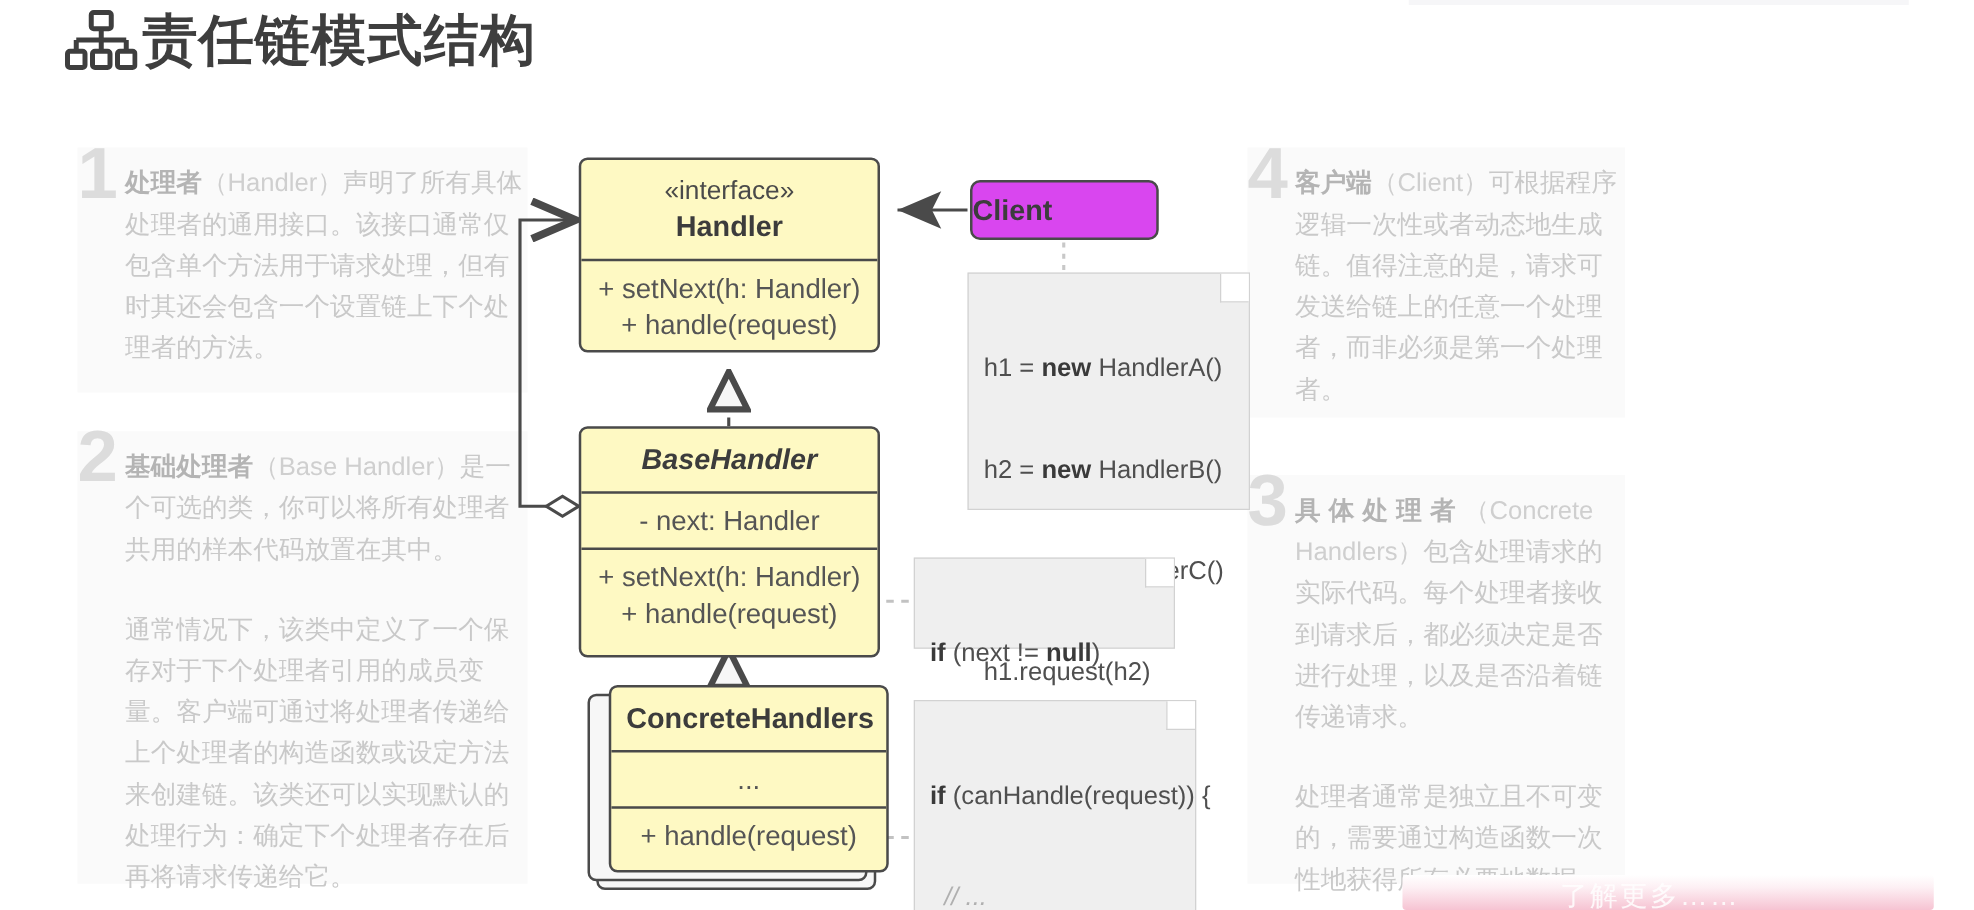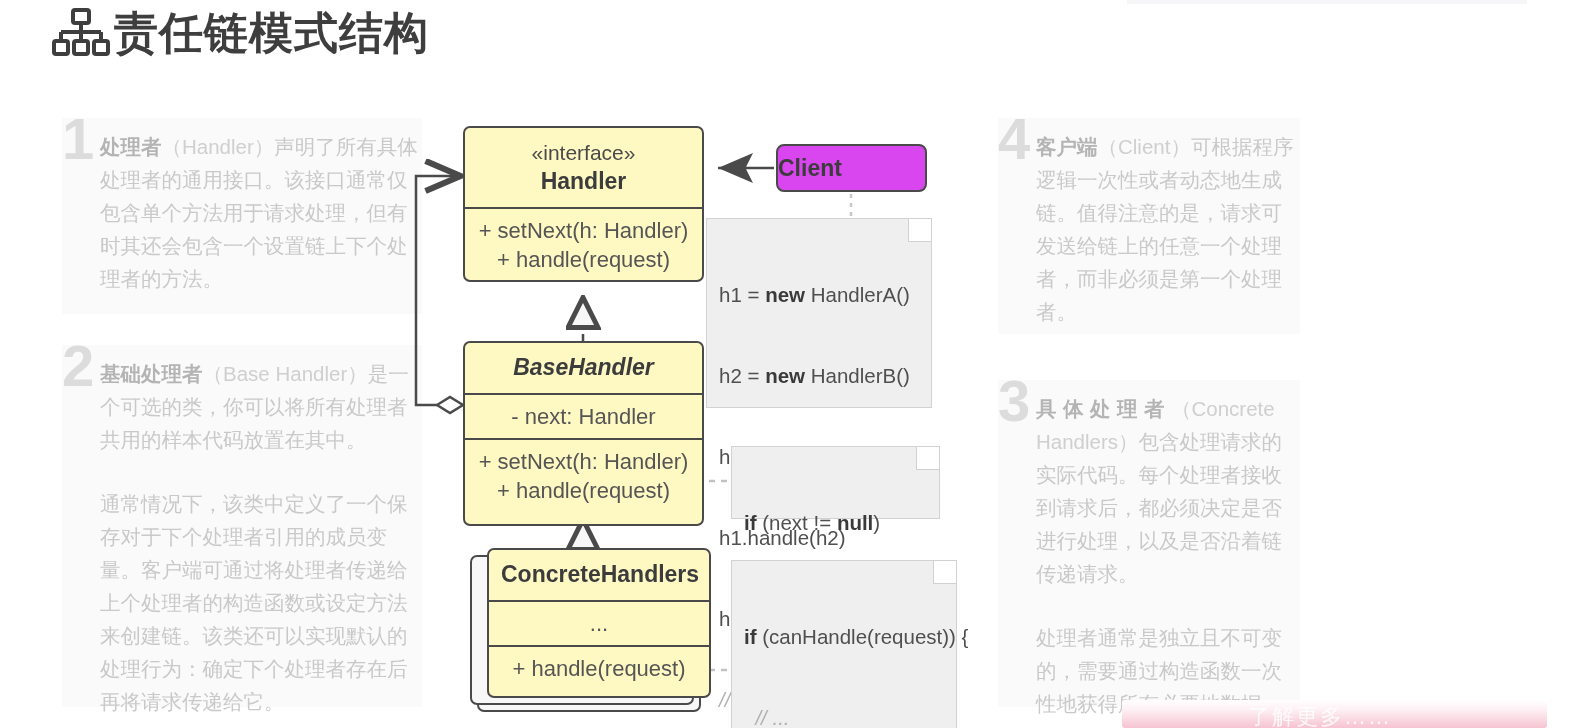--- a/index.html
+++ b/index.html
@@ -67,21 +67,21 @@
     position:absolute;background:#efefef;border:1.5px solid #d2d2d2;
     font-size:20.5px;line-height:27px;color:#4f4f4f;padding:8px 12px;box-sizing:border-box;
     white-space:pre;
   }
   .note::after{
     content:"";position:absolute;right:0;top:0;width:22px;height:22px;
     background:#ffffff;border-left:1.5px solid #d2d2d2;border-bottom:1.5px solid #d2d2d2;
   }
   .note b{font-weight:bold;color:#3a3a3a;}
   .note .cmt{color:#b0b0b0;font-style:italic;}
-  #note-client{left:706px;top:218px;width:226px;height:190px;}
+  #note-client{left:774px;top:218px;width:226px;height:190px;}
   #note-next{left:731px;top:446px;width:209px;height:73px;}
   #note-handle{left:731px;top:560px;width:226px;height:175px;}
 
   
   #banner{
     position:absolute;left:1122px;top:700px;width:425px;height:28px;
     background:linear-gradient(to bottom,#ffffff 0%,#fdf0f4 35%,#f6c3d2 100%);
     border-radius:3px;
   }
   #banner-text{
@@ -217,21 +217,21 @@
 </div>
 
 <div class="uml" id="box-client">
   <div class="name">Client</div>
 </div>
 
 <div class="note" id="note-client">
   <div>h1 = <b>new</b> HandlerA()</div>
   <div>h2 = <b>new</b> HandlerB()</div>
   <div>h3 = <b>new</b> HandlerC()</div>
-  <div>h1.handle(h2)</div>
+  <div>h1.request(h2)</div>
   <div>h2.setNext(h3)</div>
   <div class="cmt">// ...</div>
   
 </div>
 
 <div class="note" id="note-next">
   <div><b>if</b> (next != <b>null</b>)</div>
   <div>&nbsp; next.handle(request)</div>
 </div>
 

